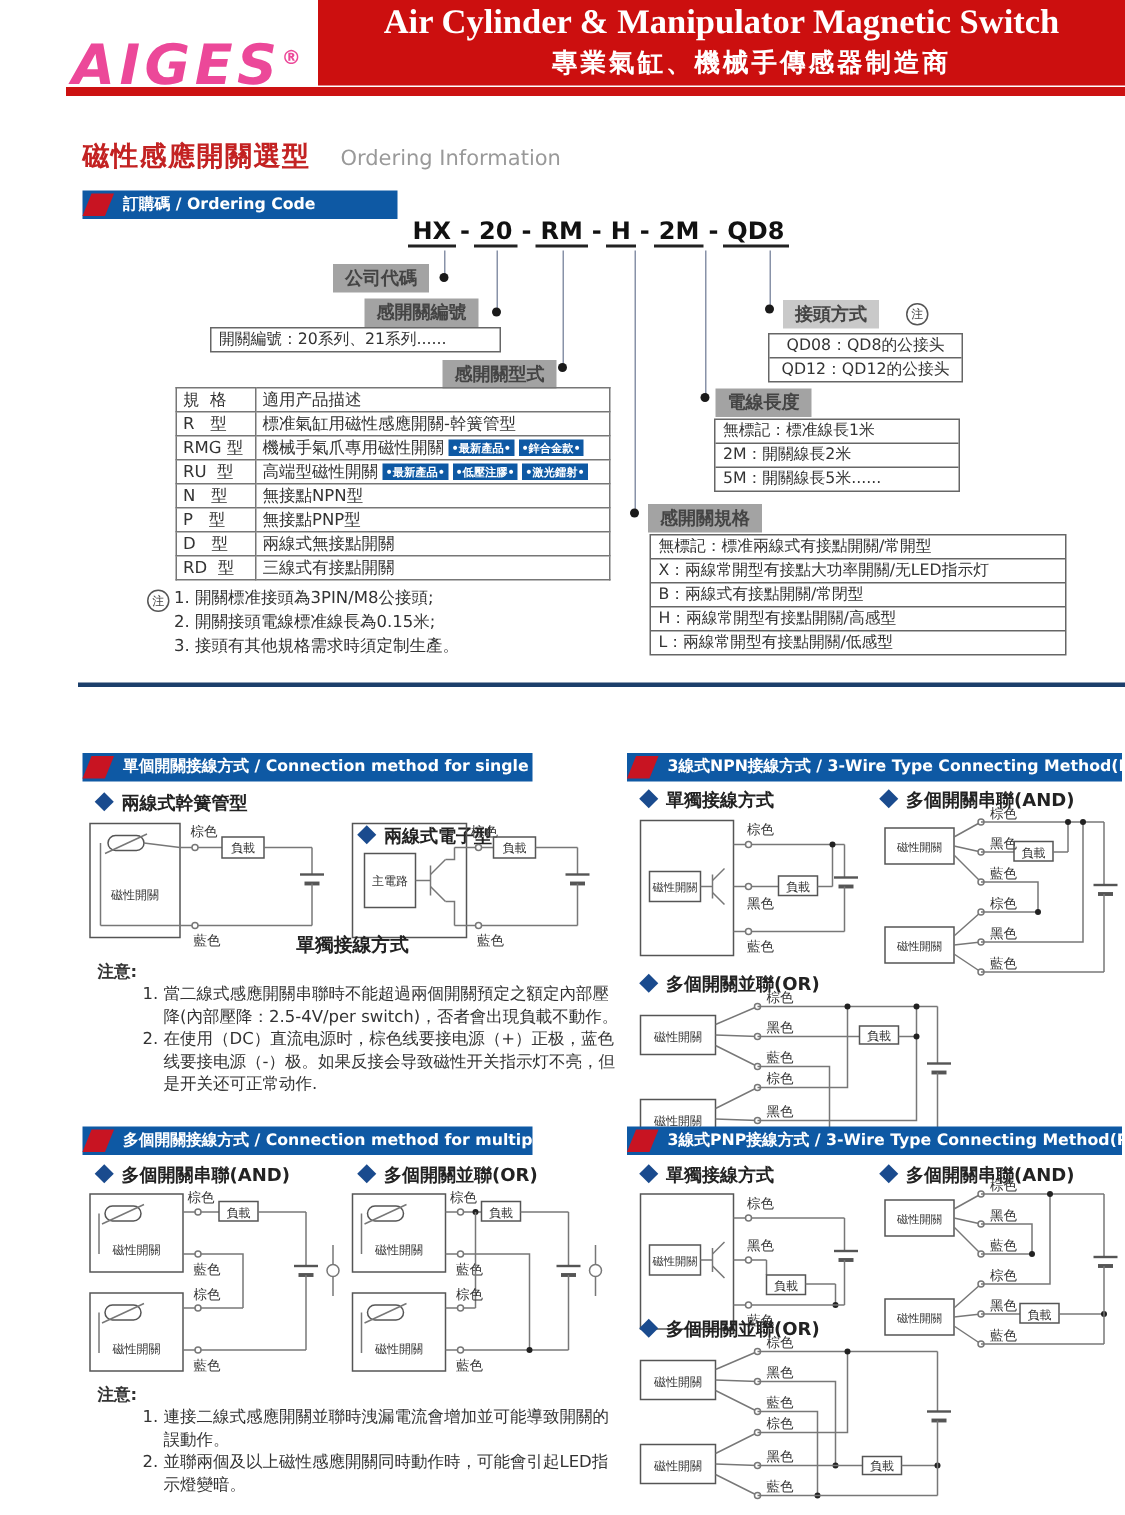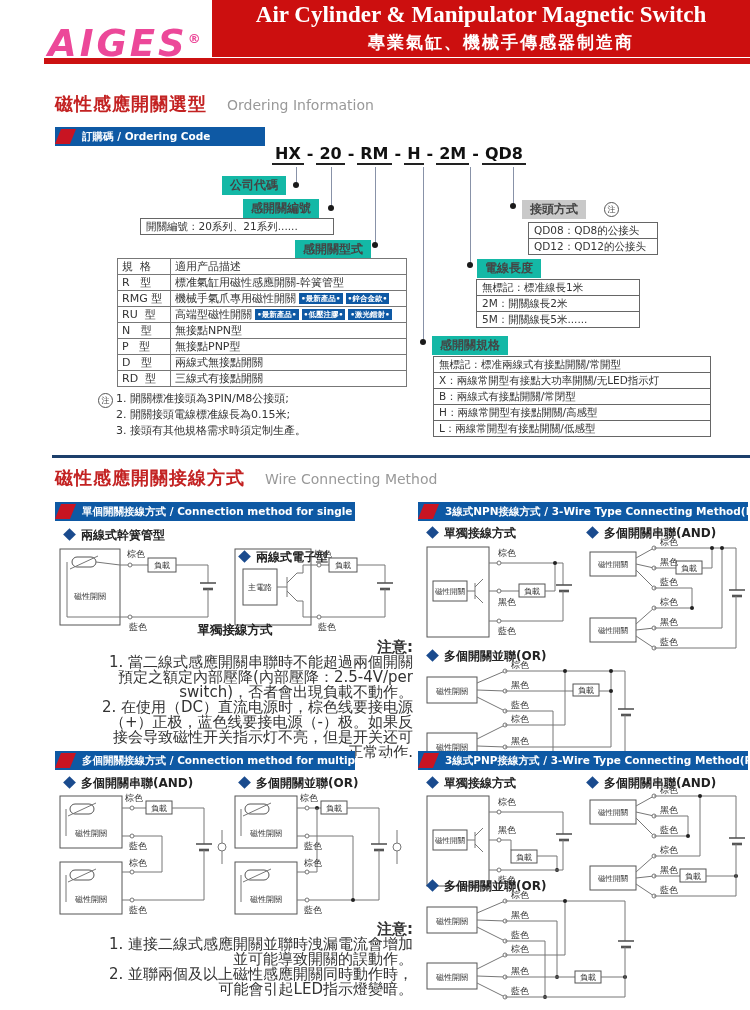--- a/index.html
+++ b/index.html
@@ -22,38 +22,38 @@
   .bluebar{position:absolute;background:#0e59a4;color:#fff;font-size:10.5px;font-weight:bold;
            line-height:19px;height:19px;padding-left:27px;white-space:nowrap;box-sizing:border-box;}
   .bluebar .slash{position:absolute;left:3px;top:2px;width:15px;height:15px;background:#c81422;
                   transform:skewX(-22deg);}
   
   .coderow{position:absolute;left:272px;top:144px;display:flex;align-items:flex-start;}
   .codeseg{font-size:16px;font-weight:bold;color:#111;border-bottom:2px solid #222;padding:0 3px;}
   .codedash{font-size:16px;font-weight:bold;color:#111;margin:0 3px;}
   .vline{position:absolute;width:1px;background:#8892a8;}
   .cdot{position:absolute;width:6px;height:6px;border-radius:50%;background:#1a1a1a;}
-  .callout{position:absolute;background:#14b8a6;color:#444;font-weight:bold;font-size:12px;
+  .callout{position:absolute;background:#a3a3a3;color:#444;font-weight:bold;font-size:12px;
            padding:1px 8px;white-space:nowrap;}
   .notemark{display:inline-block;width:13px;height:13px;border:1px solid #555;border-radius:50%;
             font-size:8px;line-height:13px;text-align:center;color:#444;font-weight:normal;}
   .ibox{position:absolute;border:1px solid #666;background:#fff;font-size:10.5px;color:#333;}
   .ibox .row{line-height:15px;padding:0 5px;white-space:nowrap;border-top:1px solid #666;}
   .ibox .row:first-child{border-top:none;}
   
   .spec-table{position:absolute;left:90px;top:258px;width:290px;border-collapse:collapse;
               font-size:11px;color:#333;margin-left:27px;}
   .spec-table td{border:1px solid #777;padding:0 4px;line-height:15px;white-space:nowrap;}
   .spec-table td.c1{width:44px;white-space:pre;}
   .badge{display:inline-block;background:#0e59a4;color:#fff;font-size:7.5px;font-weight:bold;
          padding:0 2px;margin-left:3px;line-height:11px;vertical-align:1px;}
   
   .notes1{position:absolute;left:98px;top:391px;font-size:11px;line-height:16px;padding-left:18px;}
   .notes1 .notemark{position:absolute;left:0;top:2px;}
-  .notice{position:absolute;font-size:15px;line-height:15px;color:#333;text-align:right;}
+  .notice{position:absolute;font-size:11px;line-height:15px;color:#333;}
   .notice .ntitle{font-weight:bold;}
   .notice .item{margin-left:30px;padding-left:14px;text-indent:-14px;}
   
   .divider{position:absolute;left:52px;top:455px;width:698px;height:3px;background:#1c3f6b;}
   
   .dia-title{position:absolute;font-size:12px;font-weight:bold;color:#222;white-space:nowrap;}
   .dia-title .dia{display:inline-block;width:9px;height:9px;background:#1a4b8e;
                   transform:rotate(45deg);margin-right:7px;}
   .caption{position:absolute;font-size:12.5px;font-weight:bold;color:#222;text-align:center;}
   svg.diag{position:absolute;overflow:visible;}
@@ -118,21 +118,21 @@
   <div class="callout" style="left:243px;top:199px;">感開關編號</div>
   <div class="ibox" style="left:140px;top:218px;width:192px;">
     <div class="row">開關編號：20系列、21系列......</div>
   </div>
   <div class="callout" style="left:295px;top:240px;">感開關型式</div>
 
   <div class="callout" style="left:522px;top:200px;background:#c9c9c9;">
     <span>接頭方式</span>
   </div>
   <span class="notemark" style="position:absolute;left:604px;top:202px;">注</span>
-  <div class="ibox" style="left:528px;top:222px;width:128px;">
+  <div class="ibox" style="left:512px;top:222px;width:128px;text-align:center;">
     <div class="row">QD08：QD8的公接头</div>
     <div class="row">QD12：QD12的公接头</div>
   </div>
 
   <div class="callout" style="left:477px;top:259px;">電線長度</div>
   <div class="ibox" style="left:476px;top:279px;width:162px;">
     <div class="row">無標記：標准線長1米</div>
     <div class="row">2M：開關線長2米</div>
     <div class="row">5M：開關線長5米......</div>
   </div>
@@ -185,23 +185,20 @@
 
   <div class="notes1">
     <span class="notemark">注</span>
     <div>1. 開關標准接頭為3PIN/M8公接頭;</div>
     <div>2. 開關接頭電線標准線長為0.15米;</div>
     <div>3. 接頭有其他規格需求時須定制生產。</div>
   </div>
 
   <div class="divider"></div>
 
-  <div class="sec-title" style="left:55px;top:466px;">
-    <span class="zh">磁性感應開關接線方式</span><span class="en">Wire Connecting Method</span>
-  </div>
 
   <div class="bluebar" style="left:55px;top:502px;width:300px;">
     <span class="slash"></span>
     <span>單個開關接線方式 / Connection method for single switch</span>
   </div>
   <div class="bluebar" style="left:418px;top:502px;width:330px;">
     <span class="slash"></span>
     <span>3線式NPN接線方式 / 3-Wire Type Connecting Method(NPN)</span>
   </div>
 

